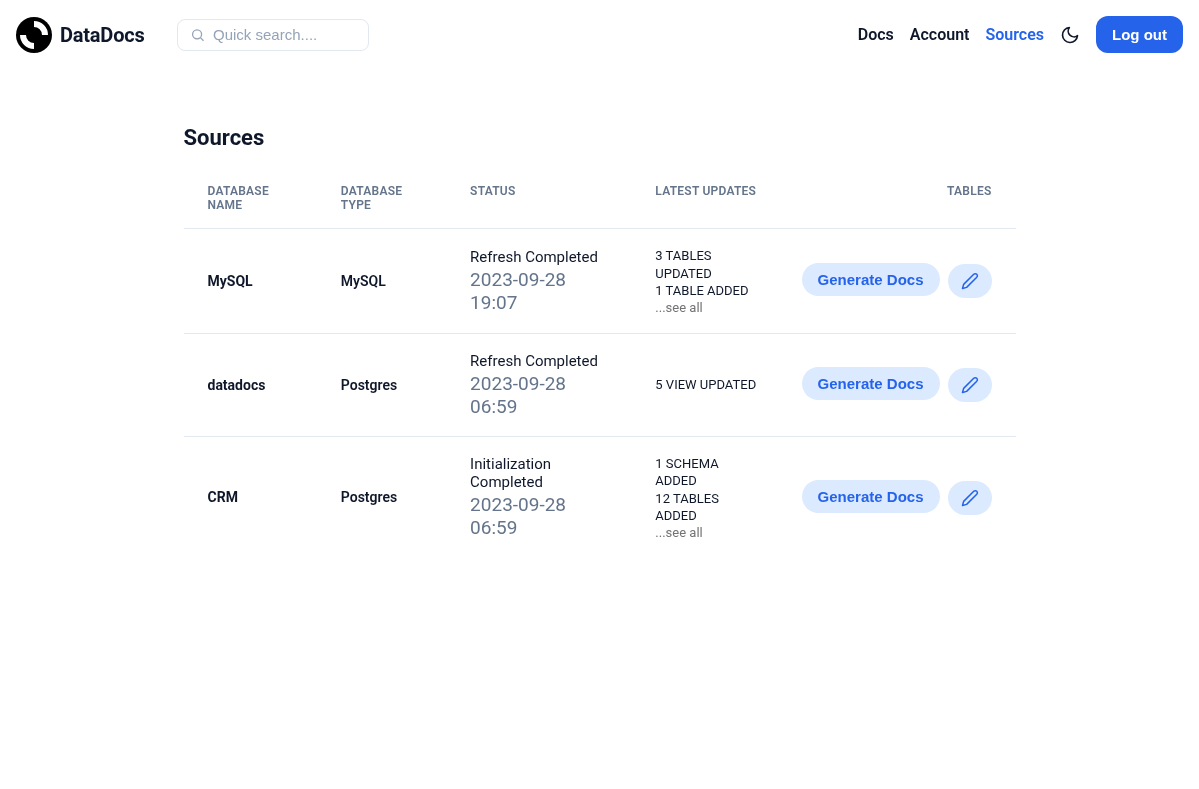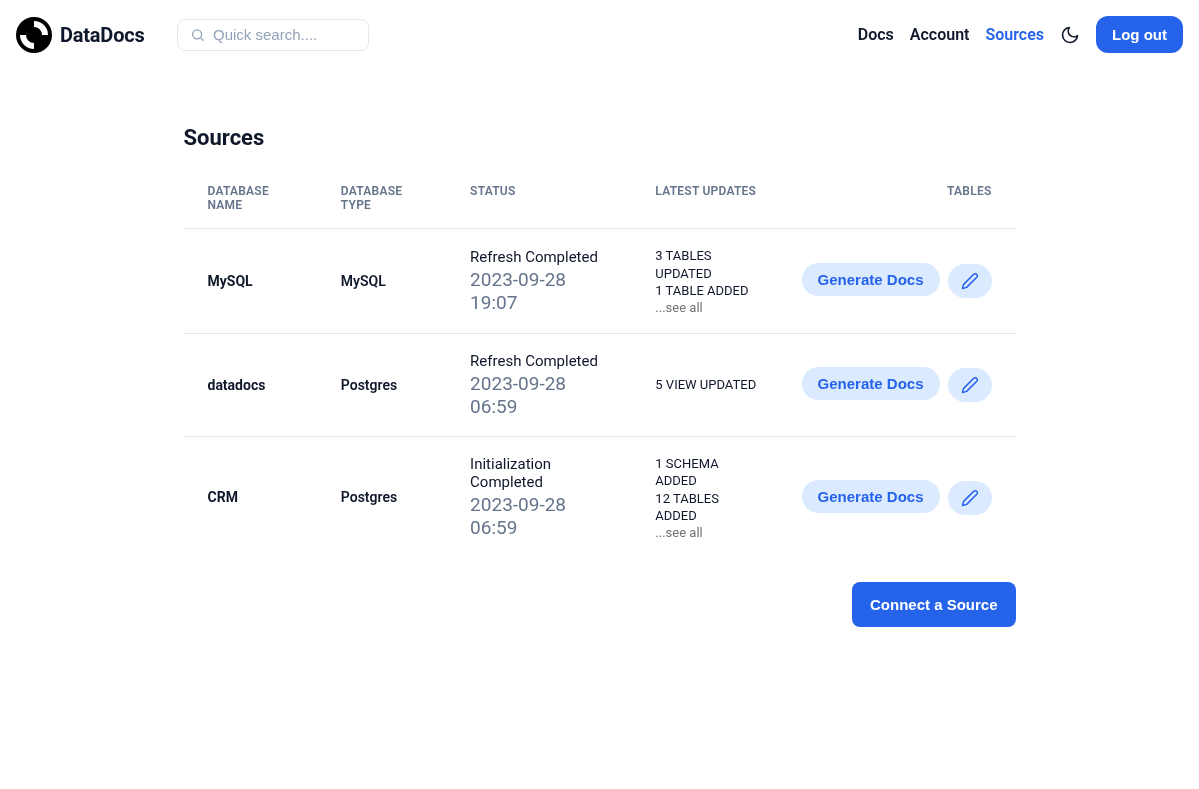--- a/index.html
+++ b/index.html
@@ -264,16 +264,13 @@
           </td>
           <td class="action-cell"><button class="gen-btn">Generate Docs</button><button class="edit-btn">
               <svg viewBox="0 0 24 24" fill="none" stroke="currentColor" stroke-width="2" stroke-linecap="round" stroke-linejoin="round">
                 <path d="M17 3a2.828 2.828 0 1 1 4 4L7.5 20.5 2 22l1.5-5.5L17 3z"></path>
               </svg>
             </button></td>
         </tr>
       </tbody>
   </table>
 
-  <div class="connect-wrap">
-    <button class="connect-btn">Connect a Source</button>
-  </div>
 </div>
 
 </body></html>

